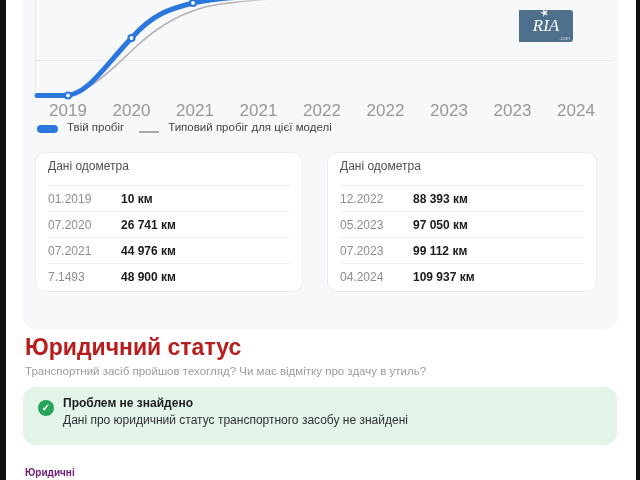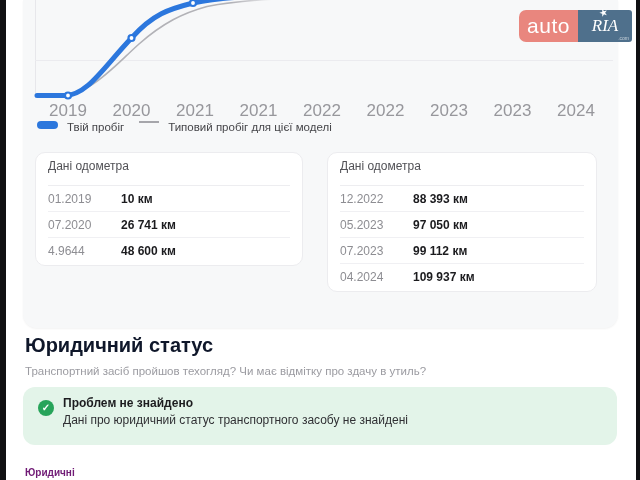--- a/index.html
+++ b/index.html
@@ -31,38 +31,38 @@
   .top-card{
     position:absolute;left:23px;top:0;width:595px;height:328px;
     background:#f7f8f9;border-radius:0 0 14px 14px;overflow:hidden;
     box-shadow:0 1px 2px rgba(0,0,0,.05);
   }
   .chart-wrap{position:absolute;left:12px;top:0;width:578px;height:97px;}
   .ticks{position:absolute;left:12px;top:101px;width:578px;height:13px;}
   .ticks span{
     position:absolute;width:56px;text-align:center;font-size:17px;color:#97979c;
   }
-  .legend{position:absolute;left:14px;top:121px;display:flex;align-items:flex-start;font-size:11.5px;color:#454549;}
+  .legend{position:absolute;left:14px;top:121px;display:flex;align-items:flex-end;font-size:11.5px;color:#454549;}
   .legend .pill{width:21px;height:8px;border-radius:4px;background:#2c77dd;margin-right:9px;}
   .legend .dash{width:20px;height:2px;background:#a6a6ab;margin:0 9px 0 15px;}
 
   .odo-card{
     position:absolute;top:152px;background:#fff;border:1px solid #ececef;border-radius:10px;
     padding:6px 12px 2px;box-sizing:border-box;
   }
   .odo-card.c1{left:12px;width:268px;}
   .odo-card.c2{left:304px;width:270px;}
   .odo-head{font-size:12px;line-height:14px;color:#515156;padding-bottom:12px;border-bottom:1px solid #ededf0;}
   .odo-row{display:flex;align-items:baseline;padding:6px 0 5px;border-bottom:1px solid #f0f0f3;font-size:12px;line-height:14px;}
   .odo-row:last-child{border-bottom:none;}
   .odo-date{width:73px;color:#8d8d92;}
   .odo-val{font-weight:700;color:#1b1b1e;}
 
   
-  .legal-title{position:absolute;left:25px;top:334px;margin:0;font-size:20px;font-weight:700;color:#0f172a;}
+  .legal-title{position:absolute;left:25px;top:334px;margin:0;font-size:23px;font-weight:700;color:#b91c1c;}
   .legal-sub{position:absolute;left:25px;top:365px;margin:0;font-size:11.5px;color:#9b9ba1;}
   .alert{
     position:absolute;left:23px;top:387px;width:594px;height:58px;
     background:#e3f4e9;border-radius:12px;
   }
   .alert .check{
     position:absolute;left:15px;top:13px;width:16px;height:16px;border-radius:50%;
     background:#27a45a;color:#fff;font-size:10px;font-weight:700;text-align:center;line-height:16px;
   }
   .alert .a-title{position:absolute;left:40px;top:9px;font-size:12px;font-weight:700;color:#1c1c1f;}
@@ -126,22 +126,26 @@
       <div class="odo-head">Дані одометра</div>
       <div class="odo-row">
         <span class="odo-date">01.2019</span>
         <span class="odo-val">10 км</span>
       </div>
       <div class="odo-row">
         <span class="odo-date">07.2020</span>
         <span class="odo-val">26 741 км</span>
       </div>
       <div class="odo-row">
-        <span class="odo-date">4.9644</span>
-        <span class="odo-val">48 600 км</span>
+        <span class="odo-date">07.2021</span>
+        <span class="odo-val">44 976 км</span>
+      </div>
+      <div class="odo-row">
+        <span class="odo-date">7.1493</span>
+        <span class="odo-val">48 900 км</span>
       </div>
     </div>
 
     <div class="odo-card c2">
       <div class="odo-head">Дані одометра</div>
       <div class="odo-row">
         <span class="odo-date">12.2022</span>
         <span class="odo-val">88 393 км</span>
       </div>
       <div class="odo-row">
@@ -153,21 +157,20 @@
         <span class="odo-val">99 112 км</span>
       </div>
       <div class="odo-row">
         <span class="odo-date">04.2024</span>
         <span class="odo-val">109 937 км</span>
       </div>
     </div>
   </section>
 
   <div class="logo">
-    <div class="logo-auto">auto</div>
     <div class="logo-ria">
       <span>RIA</span>
       <span class="star">★</span>
       <span class="tld">.com</span>
     </div>
   </div>
 
   <h2 class="legal-title">Юридичний статус</h2>
   <p class="legal-sub">Транспортний засіб пройшов техогляд? Чи має відмітку про здачу в утиль?</p>
 

